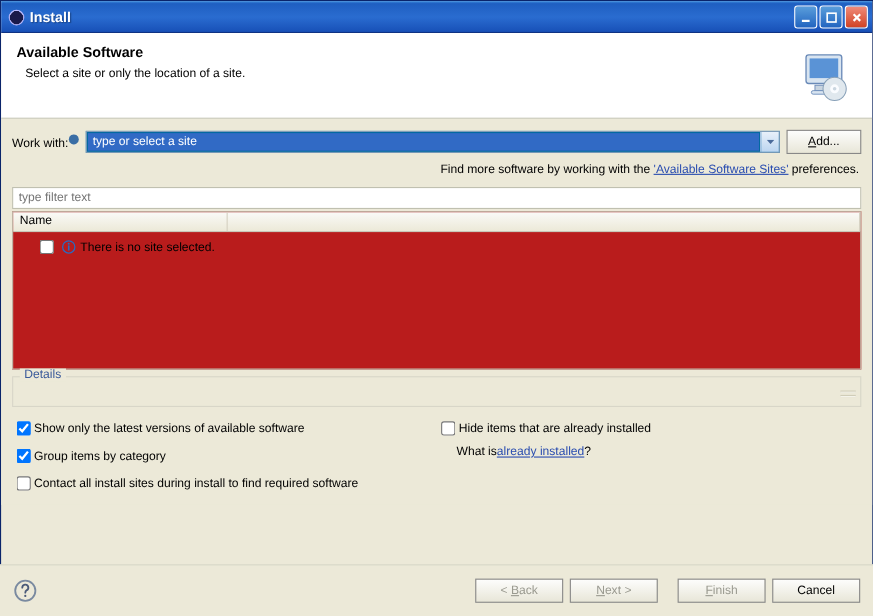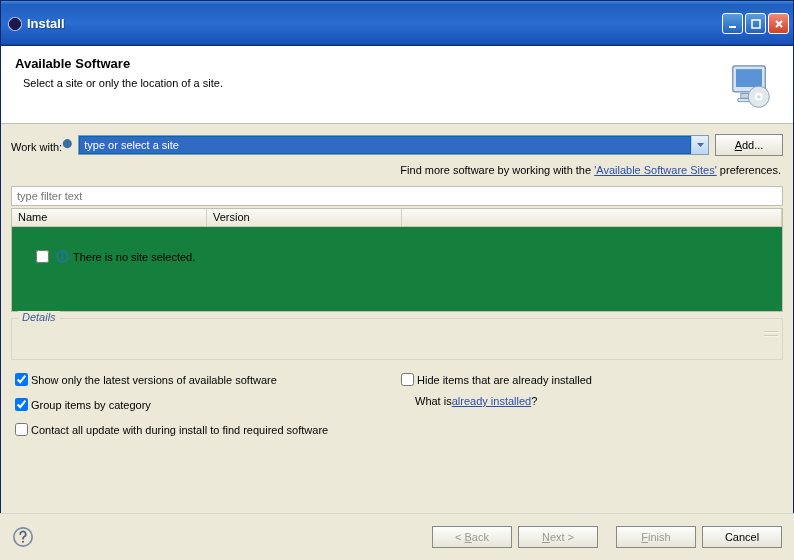--- a/index.html
+++ b/index.html
@@ -7,21 +7,21 @@
   margin: 0;
   font-family: Tahoma, Arial, sans-serif;
   font-size: 11px;
   background: #ece9d8;
   width: 794px;
   height: 560px;
   overflow: hidden;
   border: 1px solid #0a246a;
 }
 .titlebar {
-  height: 45px;
+  height: 29px;
   background: linear-gradient(to bottom, #3c8cde 0%, #1f5fc1 8%, #2a6cd0 50%, #1851b8 95%, #0a246a 100%);
   display: flex;
   align-items: center;
   padding: 0 4px;
   color: white;
 }
 .titlebar .app-icon {
   width: 16px; height: 16px;
   margin: 0 4px 0 2px;
   display: inline-flex;
@@ -122,48 +122,47 @@
   background: white;
   padding: 3px 5px;
   font-size: 11px;
   font-family: inherit;
   color: #999;
   height: 20px;
 }
 .table {
   margin-top: 2px;
   border: 1px solid #c0c0b0;
-  background: #15803d;
-  height: 104px;
+  background: #b91c1c;
+  height: 144px;
 }
 .thead {
   display: flex;
   background: linear-gradient(to bottom, #fafaf7, #ece9d8);
   border-bottom: 1px solid #c9c7b8;
   height: 18px;
 }
 .th {
   padding: 2px 6px;
   font-size: 11px;
   border-right: 1px solid #d4d0c0;
 }
 .th.name { width: 195px; }
 .th.ver { width: 195px; }
 .th.rest { flex: 1; }
-.tbody { padding: 20px 6px; }
+.tbody { padding: 4px 6px; }
 .trow { display: flex; align-items: center; gap: 4px; font-size: 11px; margin-left: 14px; }
 .chk { width: 13px; height: 13px; }
 .info-icon { width: 13px; height: 13px; }
 
 .details-group {
   margin-top: 6px;
   position: relative;
   border: 1px solid #d8d6c8;
-  height: 42px;
-  font-style: italic;
+  height: 28px;
 }
 .details-legend {
   position: absolute;
   top: -8px; left: 6px;
   background: #ece9d8;
   padding: 0 4px;
   font-size: 11px;
   color: #3a5a9a;
 }
 .grip {
@@ -259,21 +258,20 @@
   </div>
   <div class="find-more">
     <span>Find more software by working with the </span><span class="link">'Available Software Sites'</span><span> preferences.</span>
   </div>
 
   <input class="filter-input" type="text" placeholder="type filter text" style="">
 
   <div class="table">
     <div class="thead">
       <div class="th name">Name</div>
-      <div class="th ver">Version</div>
       <div class="th rest"></div>
     </div>
     <div class="tbody">
       <div class="trow">
         <input type="checkbox" class="chk" style="">
         <svg class="info-icon" viewBox="0 0 14 14">
             <circle cx="7" cy="7" r="6" fill="none" stroke="#2a6ac0" stroke-width="1.3"></circle>
             <rect x="6.2" y="5.5" width="1.6" height="5" fill="#2a6ac0"></rect>
             <circle cx="7" cy="3.8" r="1" fill="#2a6ac0"></circle>
           </svg>
@@ -295,21 +293,21 @@
       <div class="opt-row">
           <input type="checkbox" class="chk" checked="" style="">
           <span>Show only the latest versions of available software</span>
         </div>
       <div class="opt-row">
           <input type="checkbox" class="chk" checked="" style="">
           <span>Group items by category</span>
         </div>
       <div class="opt-row">
           <input type="checkbox" class="chk" style="">
-          <span>Contact all update with during install to find required software</span>
+          <span>Contact all install sites during install to find required software</span>
         </div>
     </div>
     <div class="options-col">
       <div class="opt-row">
           <input type="checkbox" class="chk" style="">
           <span>Hide items that are already installed</span>
         </div>
       <div class="opt-row indent">
           <span>What is </span>
           <span class="link">already installed</span>

